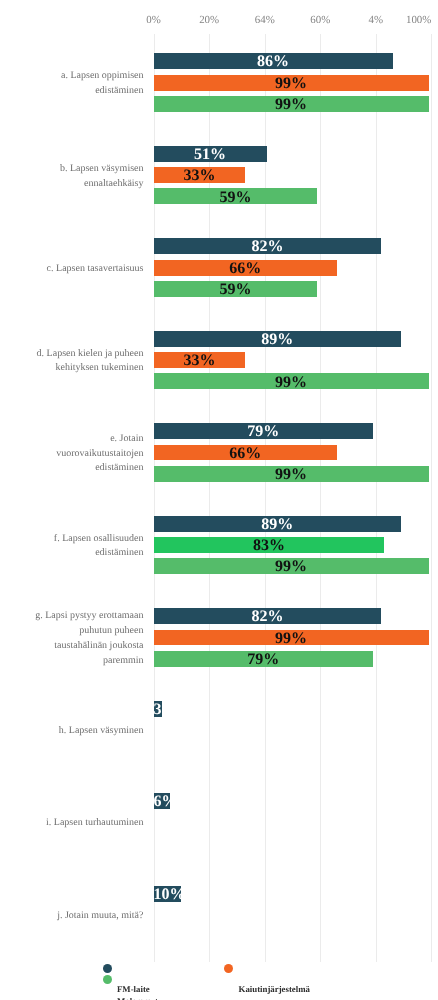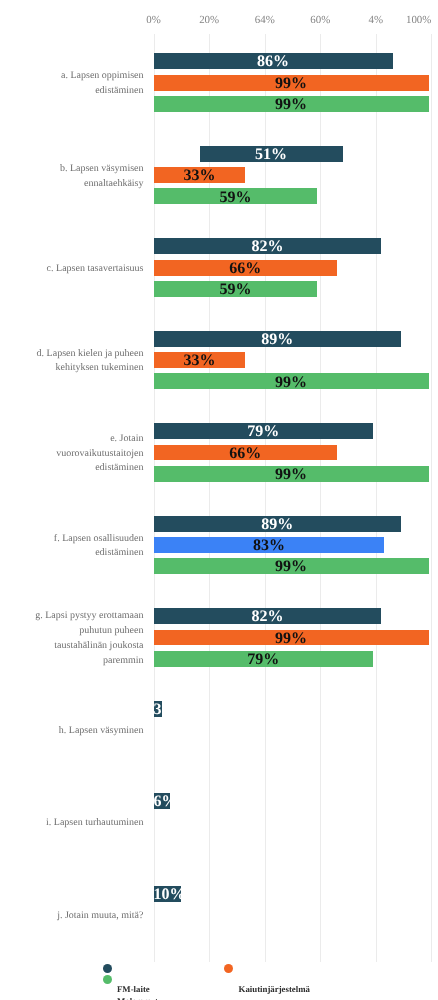--- a/index.html
+++ b/index.html
@@ -70,21 +70,21 @@
           <span class="bar-value" style="color: rgb(255, 255, 255);">86%</span>
         </div>
       <div class="bar" style="top: 74.7px; width: 275.022px; background: rgb(242, 101, 34);">
           <span class="bar-value" style="color: rgb(17, 17, 17);">99%</span>
         </div>
       <div class="bar" style="top: 96px; width: 275.022px; background: rgb(85, 188, 106);">
           <span class="bar-value" style="color: rgb(17, 17, 17);">99%</span>
         </div>
     </div>
     <div class="bar-group">
-      <div class="bar" style="top: 145.87px; width: 143px; background: rgb(35, 76, 94); margin-left: 46px;">
+      <div class="bar" style="top: 145.87px; width: 113px; background: rgb(35, 76, 94);">
           <span class="bar-value" style="color: rgb(255, 255, 255);">51%</span>
         </div>
       <div class="bar" style="top: 167.17px; width: 91.674px; background: rgb(242, 101, 34);">
           <span class="bar-value" style="color: rgb(17, 17, 17);">33%</span>
         </div>
       <div class="bar" style="top: 188.47px; width: 163.902px; background: rgb(85, 188, 106);">
           <span class="bar-value" style="color: rgb(17, 17, 17);">59%</span>
         </div>
     </div>
     <div class="bar-group">
@@ -117,21 +117,21 @@
           <span class="bar-value" style="color: rgb(17, 17, 17);">66%</span>
         </div>
       <div class="bar" style="top: 465.88px; width: 275.022px; background: rgb(85, 188, 106);">
           <span class="bar-value" style="color: rgb(17, 17, 17);">99%</span>
         </div>
     </div>
     <div class="bar-group">
       <div class="bar" style="top: 515.75px; width: 247.242px; background: rgb(35, 76, 94);">
           <span class="bar-value" style="color: rgb(255, 255, 255);">89%</span>
         </div>
-      <div class="bar" style="top: 537.05px; width: 230.574px; background: #3b82f6;">
+      <div class="bar" style="top: 537.05px; width: 230.574px; background: #22c55e;">
           <span class="bar-value" style="color: rgb(17, 17, 17);">83%</span>
         </div>
       <div class="bar" style="top: 558.35px; width: 275.022px; background: rgb(85, 188, 106);">
           <span class="bar-value" style="color: rgb(17, 17, 17);">99%</span>
         </div>
     </div>
     <div class="bar-group">
       <div class="bar" style="top: 608.22px; width: 227.796px; background: rgb(35, 76, 94);">
           <span class="bar-value" style="color: rgb(255, 255, 255);">82%</span>
         </div>

